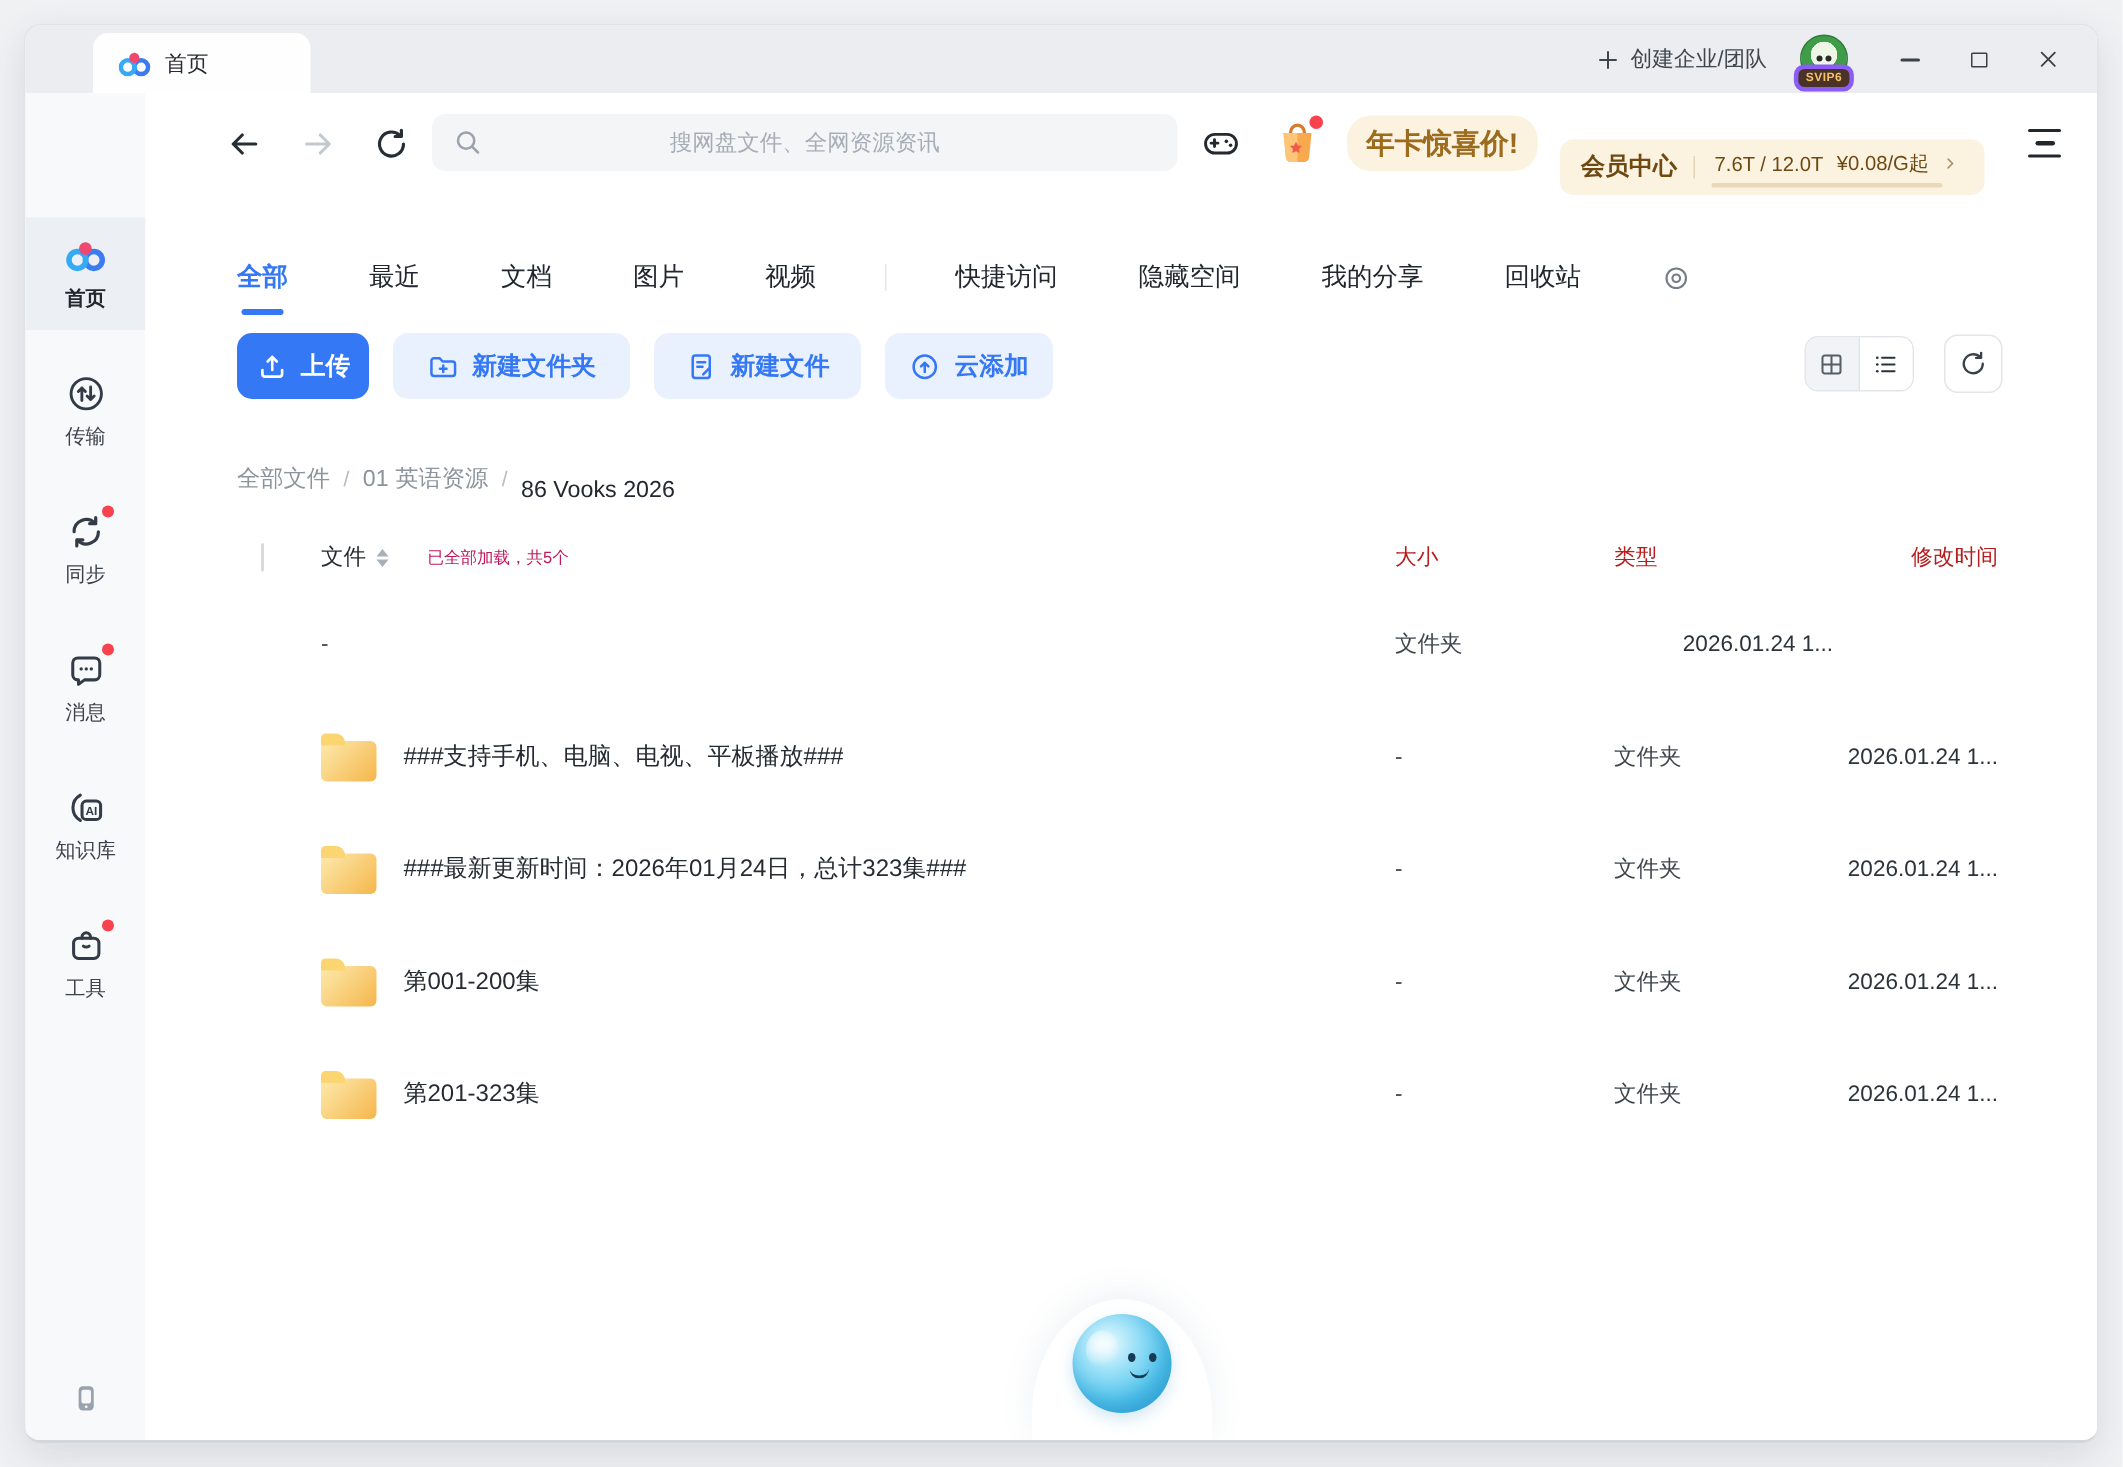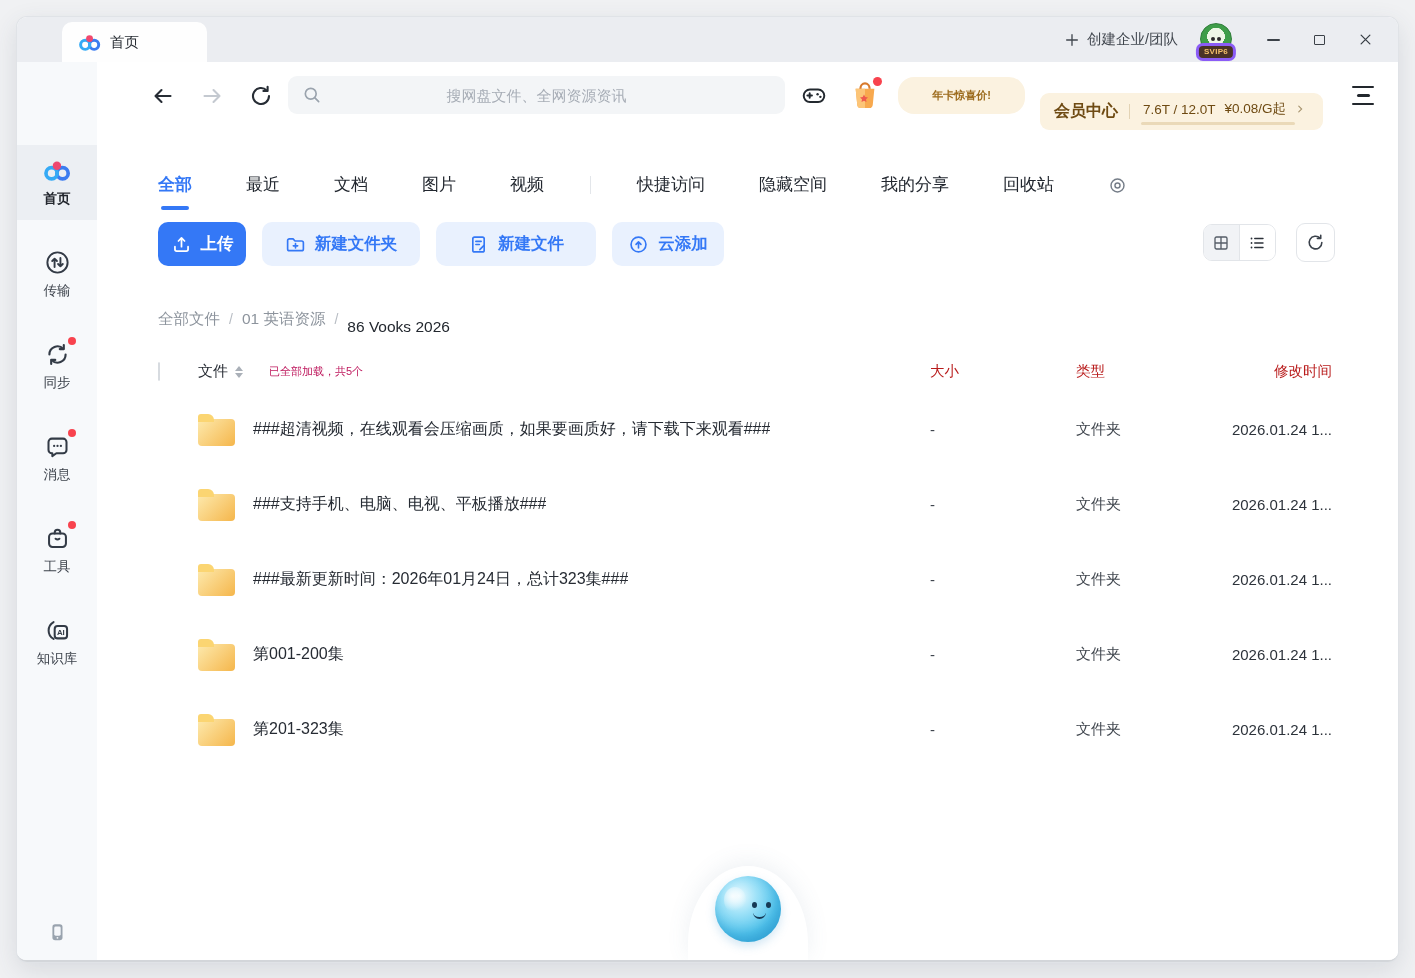--- a/index.html
+++ b/index.html
@@ -53,21 +53,21 @@
   .search-pill { position:absolute; left:191px; top:14px; width:497px; height:38px; background:#f3f5f7; border-radius:9px; }
   .search-pill .mag { position:absolute; left:14px; top:9px; width:20px; height:20px; color:#9aa3ad; }
   .search-pill input { width:100%; height:100%; border:none; outline:none; background:transparent;
     text-align:center; font-size:15px; color:#333; font-family:inherit; }
   .search-pill input::placeholder { color:#a7adb6; }
   .tool-ic { position:absolute; cursor:pointer; }
   .ic-game { left:704px; top:20px; width:26px; height:26px; color:#23292f; }
   .ic-bag { left:753px; top:16px; width:30px; height:32px; }
   .bag-dot { position:absolute; top:-1px; right:-2px; width:9px; height:9px; border-radius:50%; background:var(--badge-red,#f8434e); }
   .promo-btn { position:absolute; left:801px; top:15px; width:127px; height:37px; border-radius:16px;
-    background:var(--promo-bg,#fbf2e0); color:var(--promo-text,#9c6b1d); font-weight:bold; font-size:11px;
+    background:var(--promo-bg,#fbf2e0); color:var(--promo-text,#9c6b1d); font-weight:bold; font-size:19px;
     display:flex; align-items:center; justify-content:center; cursor:pointer; }
   .vip-pill { position:absolute; left:943px; top:15px; width:283px; height:37px; border-radius:9px;
     background:var(--promo-bg,#fbf2e0); display:flex; align-items:center; padding:0 14px; cursor:pointer;margin-top:16px; }
   .vip-title { font-size:16px; font-weight:bold; color:#6e4a12; }
   .vip-div { width:1px; height:15px; background:#e3d3b4; margin:0 11px; }
   .storage { position:relative; display:flex; align-items:center; gap:9px; padding:2px 2px 7px; }
   .storage-usage, .storage-price { font-size:13.5px; color:#6e4a12; white-space:nowrap; }
   .storage-chev { width:10px; height:10px; color:#a6936d; }
   .storage-bar { position:absolute; left:0; right:12px; bottom:0; height:3px; border-radius:2px; background:#ead9b8; overflow:hidden; }
   .storage-fill { height:100%; background:#5b4012; border-radius:2px; }
@@ -84,40 +84,40 @@
   .tab-div { width:1px; height:18px; background:#e3e6ea; margin:0 -8px; }
   .scope-ic { width:19px; height:19px; color:#757d88; cursor:pointer; }
 
   
   .act-row { position:absolute; left:61px; top:160px; display:flex; gap:16px; }
   .btn { height:44px; border-radius:10px; display:flex; align-items:center; justify-content:center; gap:9px;
     font-size:16.5px; font-weight:bold; cursor:pointer; }
   .btn svg { width:21px; height:21px; }
   .btn-primary { width:88px; background:var(--accent,#3478f6); color:#fff; }
   .btn-soft { background:var(--accent-bg,#e9f1fe); color:var(--accent,#3478f6); }
-  .w158{width:158px}.w138{width:160px}.w119{width:112px}
+  .w158{width:158px}.w138{width:138px}.w119{width:112px}
 
   .view-toggle { position:absolute; right:122px; top:162px; width:73px; height:37px; border:1px solid #e2e5e9;
     border-radius:9px; display:flex; overflow:hidden; }
   .vt-half { width:50%; display:flex; align-items:center; justify-content:center; cursor:pointer; color:#565e68; }
   .vt-half svg { width:18px; height:18px; }
   .vt-grid { background:#f1f3f6; border-right:1px solid #e2e5e9; }
   .vt-list { background:#fff; color:#2c323a; }
   .refresh-btn { position:absolute; right:63px; top:161px; width:39px; height:39px; border:1px solid #e2e5e9;
     border-radius:9px; display:flex; align-items:center; justify-content:center; color:#3a414a; cursor:pointer; }
   .refresh-btn svg { width:19px; height:19px; }
 
   
   .crumbs { position:absolute; left:61px; top:240px; display:flex; align-items:center; gap:9px; font-size:15.5px; }
   .crumb { color:#8d949d; cursor:pointer; }
   .crumb-sep { color:#b7bcc3; font-size:14px; }
   .crumb.current { color:#23282f; cursor:default;margin-top:16px; }
 
   
-  .tbl-grid { display:grid; grid-template-columns:40px 1fr 146px 146px 110px; align-items:center; }
+  .tbl-grid { display:grid; grid-template-columns:40px 1fr 146px 146px 110px; align-items:center;margin-left:16px; }
   .tbl-head { position:absolute; left:61px; right:66px; top:293px; height:33px; }
   .checkbox { width:17px; height:17px; border:1.5px solid #d7dbe0; border-radius:4px; background:#fff; cursor:pointer; }
   .head-file { display:flex; align-items:center; gap:7px; }
   .head-file .lbl { font-size:15px; color:#262b33; }
   .sort { display:flex; flex-direction:column; gap:2px; cursor:pointer; }
   .sort i { width:0; height:0; border-left:4px solid transparent; border-right:4px solid transparent; display:block; }
   .sort .up { border-bottom:5px solid #aab0b8; }
   .sort .dn { border-top:5px solid #aab0b8; }
   .load-status { font-size:11px; color:#be185d; margin-left:19px; }
   .col-label { font-size:14.5px; color:#b91c1c; }
@@ -231,39 +231,39 @@
           <circle cx="12" cy="11.5" r="1" fill="currentColor" stroke="none"></circle>
           <circle cx="15" cy="11.5" r="1" fill="currentColor" stroke="none"></circle>
         </svg>
         <span class="red-dot"></span>
       </span>
       <span class="side-label">消息</span>
     </div>
 
     <div class="side-item">
       <span class="side-ic">
+        <svg viewBox="0 0 24 24" fill="none" stroke="currentColor" stroke-width="1.8" stroke-linecap="round">
+          <path d="M8.5 4.5a8.6 8.6 0 0 0 0 15"></path>
+          <rect x="9.5" y="8" width="11" height="11" rx="2.6"></rect>
+          <text x="15" y="16.3" font-size="7" font-weight="bold" text-anchor="middle" fill="currentColor" stroke="none" font-family="Liberation Sans, sans-serif">AI</text>
+        </svg>
+      </span>
+      <span class="side-label">知识库</span>
+    </div>
+
+    <div class="side-item">
+      <span class="side-ic">
         <svg viewBox="0 0 24 24" fill="none" stroke="currentColor" stroke-width="1.8" stroke-linecap="round" stroke-linejoin="round">
           <rect x="4.5" y="7.5" width="15" height="12" rx="3"></rect>
           <path d="M9.5 7.5V6.8a2.5 2.5 0 0 1 5 0v.7"></path>
           <path d="M10.3 12.2a2.3 1.6 0 0 0 3.4 0"></path>
         </svg>
         <span class="red-dot"></span>
       </span>
       <span class="side-label">工具</span>
-    </div>
-
-    <div class="side-item">
-      <span class="side-ic">
-        <svg viewBox="0 0 24 24" fill="none" stroke="currentColor" stroke-width="1.8" stroke-linecap="round">
-          <path d="M8.5 4.5a8.6 8.6 0 0 0 0 15"></path>
-          <rect x="9.5" y="8" width="11" height="11" rx="2.6"></rect>
-          <text x="15" y="16.3" font-size="7" font-weight="bold" text-anchor="middle" fill="currentColor" stroke="none" font-family="Liberation Sans, sans-serif">AI</text>
-        </svg>
-      </span>
-      <span class="side-label">知识库</span>
     </div>
 
     <div class="phone-dock">
       <svg width="22" height="24" viewBox="0 0 24 24">
         <rect x="7" y="3.5" width="11" height="17.5" rx="3" fill="#99a3ae"></rect>
         <rect x="9" y="6" width="7" height="10" rx="1.6" fill="#f5f7fa"></rect>
         <circle cx="12.5" cy="18.4" r="1" fill="#f5f7fa"></circle>
       </svg>
     </div>
   </aside>
@@ -432,24 +432,20 @@
         <span class="load-status">已全部加载，共5个</span>
       </div>
       <div class="col-label">大小</div>
       <div class="col-label">类型</div>
       <div class="col-label col-time-h">修改时间</div>
     </div>
 
     <div class="rows">
       <div class="file-row tbl-grid">
         <div></div>
-        <div class="name-cell">
-          <span class="folder-ic"></span>
-          <span class="file-name">###超清视频，在线观看会压缩画质，如果要画质好，请下载下来观看###</span>
-        </div>
         <div class="cell-size">-</div>
         <div class="cell-type">文件夹</div>
         <div class="cell-time">2026.01.24 1...</div>
       </div>
       <div class="file-row tbl-grid">
         <div></div>
         <div class="name-cell">
           <span class="folder-ic"></span>
           <span class="file-name">###支持手机、电脑、电视、平板播放###</span>
         </div>

